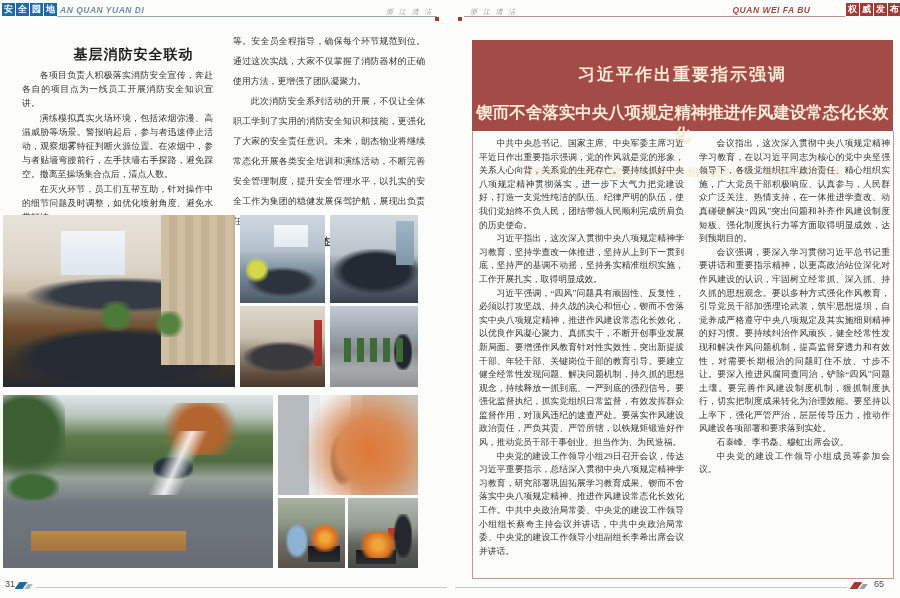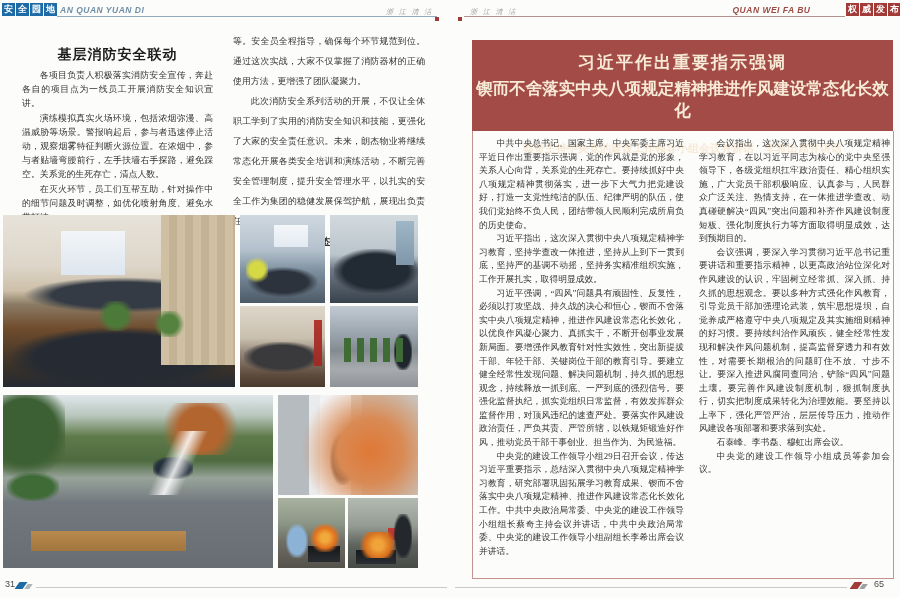--- a/index.html
+++ b/index.html
@@ -16,33 +16,33 @@
   #tagline-left{left:60px;color:#6f8fa8;}
   #tagline-right{left:700px;width:143px;text-align:center;color:#9c4b47;}
   .journal{position:absolute;top:7px;font-size:7px;color:#9b9b9b;font-style:italic;letter-spacing:2px;}
   #journal-left{left:386px;} #journal-right{left:470px;}
   .hdr-line{position:absolute;top:16px;height:1px;}
   #hdr-line-left{left:57px;width:380px;background:#8fa9bd;}
   #hdr-line-right{left:464px;width:381px;background:#b5908d;}
   .hdr-dot{position:absolute;top:17px;width:4px;height:4px;background:#a23b37;}
   #hdr-dot-left{left:435px;} #hdr-dot-right{left:458px;}
   
-  #left-title{position:absolute;left:22px;top:46px;width:191px;text-align:center;
+  #left-title{position:absolute;left:38px;top:46px;width:191px;text-align:center;
     font-size:14px;font-weight:bold;letter-spacing:1px;color:#1d1d1d;}
   .tcol{position:absolute;text-align:justify;word-break:break-all;color:#333;}
   .tcol p{margin:0;}
   #l-col1{left:22px;top:68px;width:191px;font-size:8.9px;line-height:14.2px;}
   #l-col2{left:233px;top:31px;width:192px;font-size:8.9px;line-height:20px;}
   .indent{text-indent:2em;}
   .right{text-align:center;text-decoration:underline;}
   .source{font-weight:bold;font-style:italic;}
   
   #headline-box{position:absolute;left:472px;top:40px;width:421px;height:91px;background:#a34b46;
     color:#f7ead6;text-align:center;}
-  #headline-1{margin:0;padding-top:11px;font-size:17px;font-weight:bold;letter-spacing:2px;}
+  #headline-1{margin:12px;padding-top:11px;font-size:17px;font-weight:bold;letter-spacing:2px;}
   #headline-2{margin:0;padding-top:4px;font-size:16.5px;font-weight:bold;letter-spacing:0;}
   #headline-sub{margin:12px;padding-top:7px;font-size:11px;font-weight:bold;
     font-family:"Liberation Sans",sans-serif;}
   #r-frame{position:absolute;left:472px;top:131px;width:420px;height:447px;
     border-left:1px solid #c5928e;border-right:1px solid #c5928e;border-bottom:1px solid #c5928e;}
   #r-col1{left:479px;top:137px;width:205px;font-size:8.8px;line-height:13.6px;}
   #r-col2{left:699px;top:137px;width:191px;font-size:8.8px;line-height:13.6px;}
   
   .photo{position:absolute;background-color:#9aa3ab;}
   #p1{left:3px;top:215px;width:232px;height:172px;background:
@@ -133,21 +133,21 @@
   <span>权</span>
       <span>威</span>
       <span>发</span>
       <span>布</span>
     </div>
 
   <div id="left-title">基层消防安全联动</div>
   <div id="l-col1" class="tcol">
 
   <p class="indent">各项目负责人积极落实消防安全宣传，奔赴各自的项目点为一线员工开展消防安全知识宣讲。</p>
-      <p class="indent">演练模拟真实火场环境，包括浓烟弥漫、高温威胁等场景。警报响起后，参与者迅速停止活动，观察烟雾特征判断火源位置。在浓烟中，参与者贴墙弯腰前行，左手扶墙右手探路，避免踩空。关系党的生死存亡，清点人数。</p>
+      <p class="indent">演练模拟真实火场环境，包括浓烟弥漫、高温威胁等场景。警报响起后，参与者迅速停止活动，观察烟雾特征判断火源位置。在浓烟中，参与者贴墙弯腰前行，左手扶墙右手探路，避免踩空。撤离至操场集合点后，清点人数。</p>
       <p class="indent">在灭火环节，员工们互帮互助，针对操作中的细节问题及时调整，如优化喷射角度、避免水带打结</p>
     </div>
   <div id="l-col2" class="tcol">
 
   <p>等。安全员全程指导，确保每个环节规范到位。通过这次实战，大家不仅掌握了消防器材的正确使用方法，更增强了团队凝聚力。</p>
       <p class="indent">此次消防安全系列活动的开展，不仅让全体职工学到了实用的消防安全知识和技能，更强化了大家的安全责任意识。未来，朗杰物业将继续常态化开展各类安全培训和演练活动，不断完善安全管理制度，提升安全管理水平，以扎实的安全工作为集团的稳健发展保驾护航，展现出负责任、有担当的企业风采。</p>
       <p class="right source">（来源：嘉兴市朗杰物业服务有限公司）</p>
     </div>
 
   <div id="p1" class="photo"></div>

